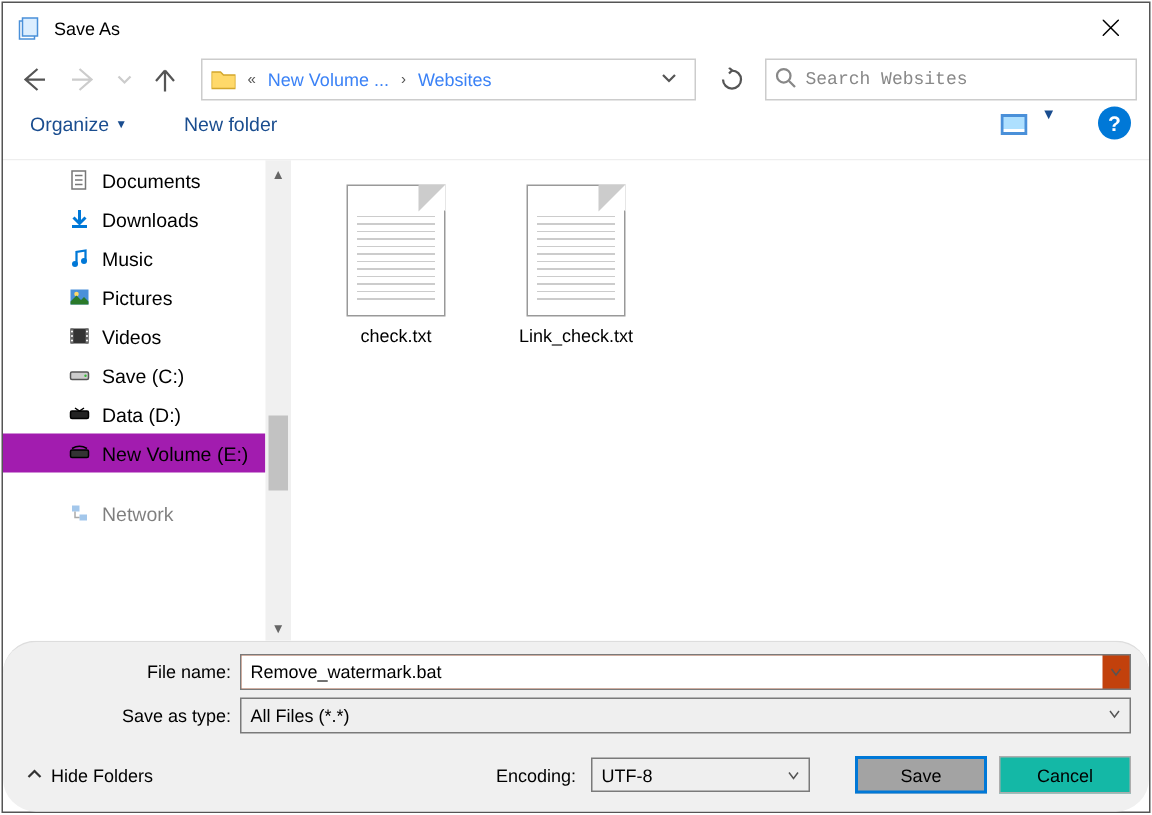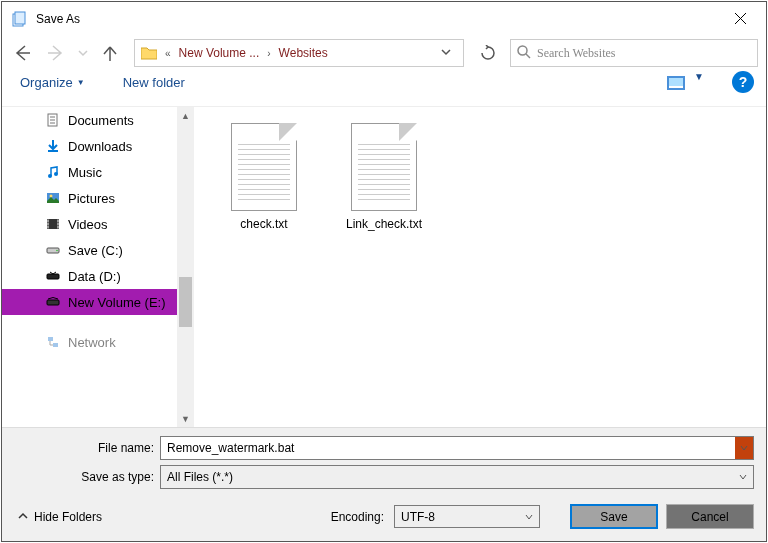--- a/index.html
+++ b/index.html
@@ -15,27 +15,27 @@
     
     
     .navbar { height: 36px; display: flex; align-items: center; padding: 0 4px; gap: 2px; }
     .nav-btn { width: 32px; height: 28px; display: flex; align-items: center; justify-content: center; cursor: pointer; color: #333; }
     .nav-btn.disabled { color: #bbb; cursor: default; }
     .nav-btn.small { width: 18px; }
     
     .breadcrumb { flex: 1; height: 28px; border: 1px solid #ccc; display: flex; align-items: center; padding: 0 4px; font-size: 12px; margin-left: 6px; min-width: 0; }
     .breadcrumb .folder-icon { width: 20px; height: 18px; display: inline-flex; align-items: center; justify-content: center; margin-right: 2px; }
     .breadcrumb .crumb-sep { color: #555; padding: 0 4px; font-size: 10px; }
-    .breadcrumb .crumb { padding: 0 4px; cursor: pointer; color: #7f1d1d; }
+    .breadcrumb .crumb { padding: 0 4px; cursor: pointer; color: #3b82f6; }
     .breadcrumb .chev { margin-left: auto; padding: 0 8px; cursor: pointer; color: #555; }
     
     .refresh-btn { width: 32px; height: 28px; margin: 0 4px 0 6px; display: flex; align-items: center; justify-content: center; cursor: pointer; }
     .search-box { width: 248px; height: 28px; border: 1px solid #ccc; display: flex; align-items: center; padding: 0 6px; margin-right: 4px; }
     .search-box .search-icon { margin-right: 6px; color: #888; }
-    .search-box input { border: none; outline: none; flex: 1; font-size: 12px; font-family: Liberation Serif, serif; color: #c2410c; }
+    .search-box input { border: none; outline: none; flex: 1; font-size: 12px; font-family: Liberation Mono, monospace; color: #c2410c; }
     .search-box input::placeholder { color: #888; }
     
     
     .toolbar { height: 36px; display: flex; align-items: flex-start; padding: 0 12px; border-bottom: 1px solid #eee; }
     .toolbar .tb-item { color: #1a4d8f; font-size: 13px; padding: 4px 6px; cursor: pointer; display: flex; align-items: center; gap: 4px; }
     .toolbar .tb-item.nf { margin-left: 26px; }
     .toolbar .spacer { flex: 1; }
     .toolbar .view-btn { width: 24px; height: 24px; display: flex; align-items: center; justify-content: center; cursor: pointer; margin: 0 2px; }
     .toolbar .dropdown-arrow { margin-left: 4px; margin-right: 28px; cursor: pointer; color: #1a4d8f; font-size: 10px; }
     .toolbar .help-btn { width: 22px; height: 22px; border-radius: 50%; background: #0078d7; color: #fff; font-weight: bold; display: flex; align-items: center; justify-content: center; cursor: pointer; font-size: 14px; }
@@ -53,35 +53,35 @@
     
     .file-area { flex: 1; padding: 12px 20px; display: flex; gap: 20px; align-items: flex-start; background: #fff; }
     .file-item { width: 100px; display: flex; flex-direction: column; align-items: center; gap: 6px; cursor: pointer; padding: 4px; }
     .file-doc-icon { width: 66px; height: 88px; background: #fff; border: 1px solid #999; position: relative; }
     .file-doc-icon::before { content: ''; position: absolute; right: -1px; top: -1px; width: 0; height: 0; border-top: 18px solid #fff; border-left: 18px solid transparent; }
     .file-doc-icon::after { content: ''; position: absolute; right: -1px; top: -1px; width: 0; height: 0; border-top: 18px solid #ccc; border-right: 18px solid transparent; }
     .file-doc-lines { position: absolute; left: 6px; right: 6px; top: 20px; bottom: 6px; background: repeating-linear-gradient(to bottom, #ccc, #ccc 1px, transparent 1px, transparent 5px); }
     .file-label { font-size: 12px; text-align: center; }
     
     
-    .bottom-panel { border-top: 1px solid #ddd; background: #f0f0f0; padding: 8px 12px 10px 12px; display: flex; flex-direction: column; gap: 5px; }
+    .bottom-panel { border-top: 1px solid #ddd; background: #f0f0f0; padding: 8px 12px 10px 12px; display: flex; flex-direction: column; gap: 5px; border-radius: 22px; }
     .form-row { display: flex; align-items: center; gap: 6px; }
     .form-label { width: 140px; text-align: right; font-size: 12px; }
     .combo { flex: 1; height: 24px; border: 1px solid #7a7a7a; display: flex; align-items: center; padding: 0 6px; font-size: 12px; background: #efefef; justify-content: space-between; cursor: pointer; }
     .combo .chev-d { font-size: 10px; color: #555; }
     .text-input-wrap { flex: 1; display: flex; border: 1px solid #7a7a7a; height: 24px; background: #c2410c; }
     .text-input-wrap input { flex: 1; border: none; outline: none; padding: 0 6px; font-size: 12px; font-family: inherit; }
     .text-input-wrap .chev-d { width: 18px; display: flex; align-items: center; justify-content: center; font-size: 10px; color: #555; cursor: pointer; }
     
     .action-row { display: flex; align-items: center; padding: 10px 0 2px 0; gap: 8px; }
     .hide-folders { display: flex; align-items: center; gap: 6px; font-size: 12px; cursor: pointer; padding: 2px 4px; }
     .action-spacer { flex: 1; }
     .enc-label { font-size: 12px; margin-right: 2px; }
     .enc-combo { width: 146px; height: 23px; border: 1px solid #7a7a7a; background: #efefef; display: flex; align-items: center; justify-content: space-between; padding: 0 6px; font-size: 12px; cursor: pointer; margin-right: 22px; }
-    .btn { width: 88px; height: 25px; border: 1px solid #adadad; background: #737373; font-size: 12px; font-family: inherit; cursor: pointer; }
+    .btn { width: 88px; height: 25px; border: 1px solid #adadad; background: #14b8a6; font-size: 12px; font-family: inherit; cursor: pointer; }
     .btn.primary { border: 2px solid #0078d7; background: #a3a3a3; }
   </style>
 </head>
 <body>
 
 <div class="window">
 
   <div class="titlebar">
     <span class="app-icon">
       <svg width="16" height="16" viewBox="0 0 16 16">

